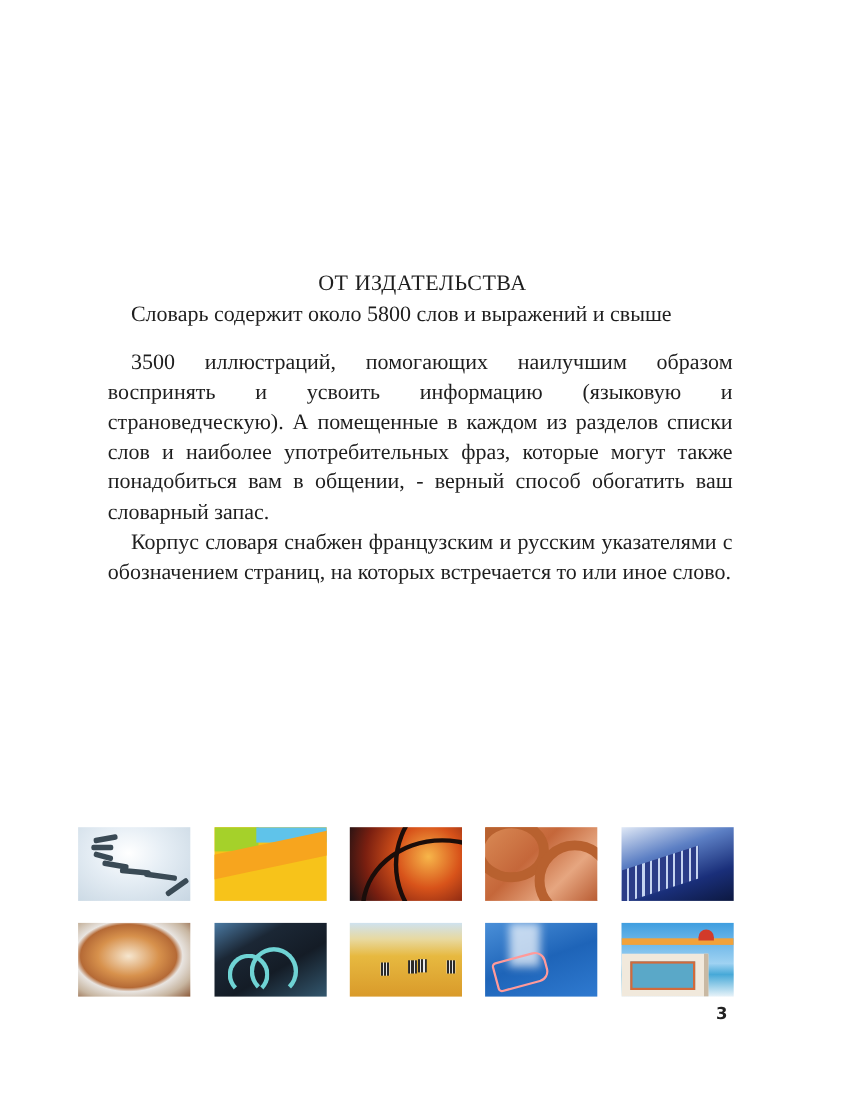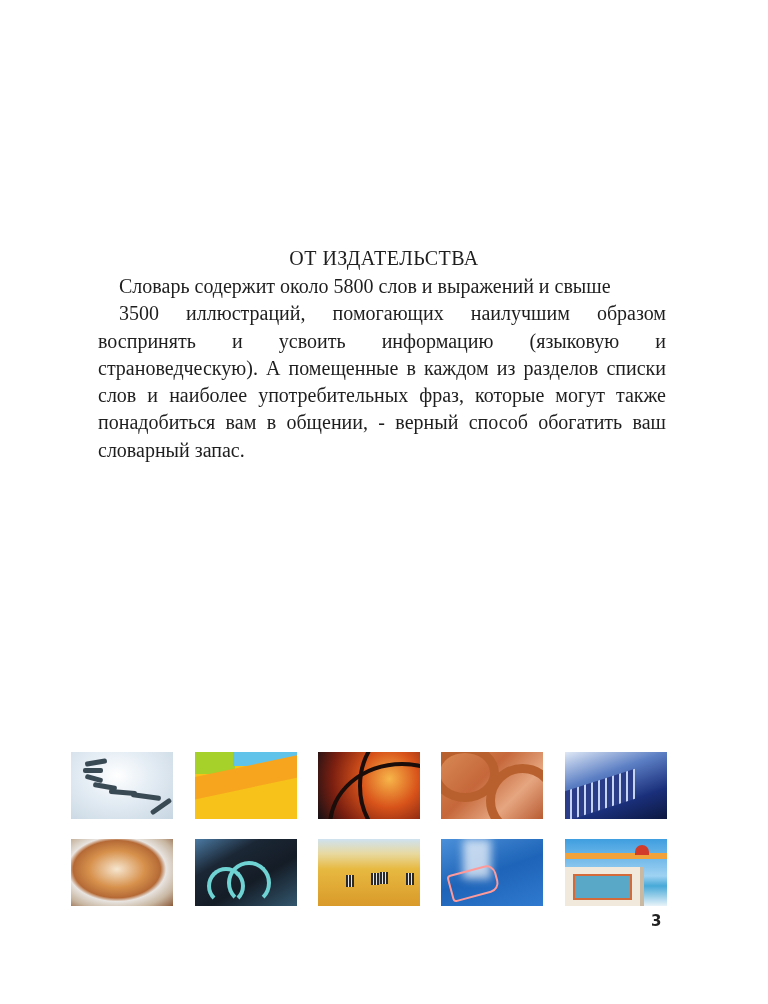--- a/index.html
+++ b/index.html
@@ -1,20 +1,20 @@
 <!DOCTYPE html>
 <html><head>
 <meta charset="utf-8">
 <style>
   html, body { margin:0; padding:0; background:#ffffff; }
   body { width:768px; height:1004px; position:relative; overflow:hidden; font-family:"Liberation Serif", serif; color:#1e1e1e; }
   .title { position:absolute; top:234px; left:0; width:768px; text-align:center; font-size:20px; letter-spacing:0.5px;margin-top:13px; }
   .body-text { position:absolute; top:273px; left:98px; width:568px; font-size:20px; line-height:27.3px; text-align:justify; }
   .body-text p { margin:0; text-indent:21px; }
-  .body-text p.hang { text-indent:21px; }
+  .body-text p.hang { text-indent:21px;margin-top:16px; }
   .thumb { position:absolute; width:102px; height:67px; overflow:hidden; }
   .page-num { position:absolute; top:912px; left:651px; font-family:"DejaVu Sans", sans-serif; font-weight:bold; font-size:15px; color:#222; }
 
   
   .t-stairs { background: radial-gradient(ellipse at 45% 35%, #ffffff 0%, #e6eef5 40%, #c7d6e2 100%); }
   .t-stairs .st { position:absolute; height:5px; background:#3a4a55; border-radius:2px; }
   .t-yellow { background:#f7c31a; }
   .t-yellow .g { position:absolute; left:0; top:0; width:40px; height:22px; background:#a5d12a; }
   .t-yellow .b { position:absolute; left:38px; top:0; width:64px; height:14px; background:#5fc3ea; }
   .t-yellow .o { position:absolute; left:-5px; top:14px; width:115px; height:22px; background:#f7a51e; transform:rotate(-12deg); }
@@ -40,20 +40,21 @@
   .t-van .win { position:absolute; left:8px; top:35px; width:55px; height:22px; background:#5aa8c8; border:2px solid #d26a3a; }
 </style>
 </head>
 <body>
 
 <div class="title">ОТ ИЗДАТЕЛЬСТВА</div>
 
 <div class="body-text">
   <p>Словарь содержит около 5800 слов и выражений и свыше</p>
   <p class="hang">3500 иллюстраций, помогающих наилучшим образом воспринять и усвоить информацию (языковую и страноведческую). А помещенные в каждом из разделов списки слов и наиболее употребительных фраз, которые могут также понадобиться вам в общении, - верный способ обогатить ваш словарный запас.</p>
+  <p>Корпус словаря снабжен французским и русским указателями с обозначением страниц, на которых встречается то или иное слово.</p>
 </div>
 
 <div class="thumb t-stairs" style="left:71px; top:752px;">
   <div class="st" style="left:14px;top:8px;width:22px;transform:rotate(-10deg);"></div>
   <div class="st" style="left:12px;top:16px;width:20px;"></div>
   <div class="st" style="left:14px;top:24px;width:18px;transform:rotate(15deg);"></div>
   <div class="st" style="left:22px;top:32px;width:24px;transform:rotate(10deg);"></div>
   <div class="st" style="left:38px;top:38px;width:28px;transform:rotate(5deg);"></div>
   <div class="st" style="left:60px;top:42px;width:30px;transform:rotate(8deg);"></div>
   <div class="st" style="left:78px;top:52px;width:24px;transform:rotate(-35deg);"></div>

